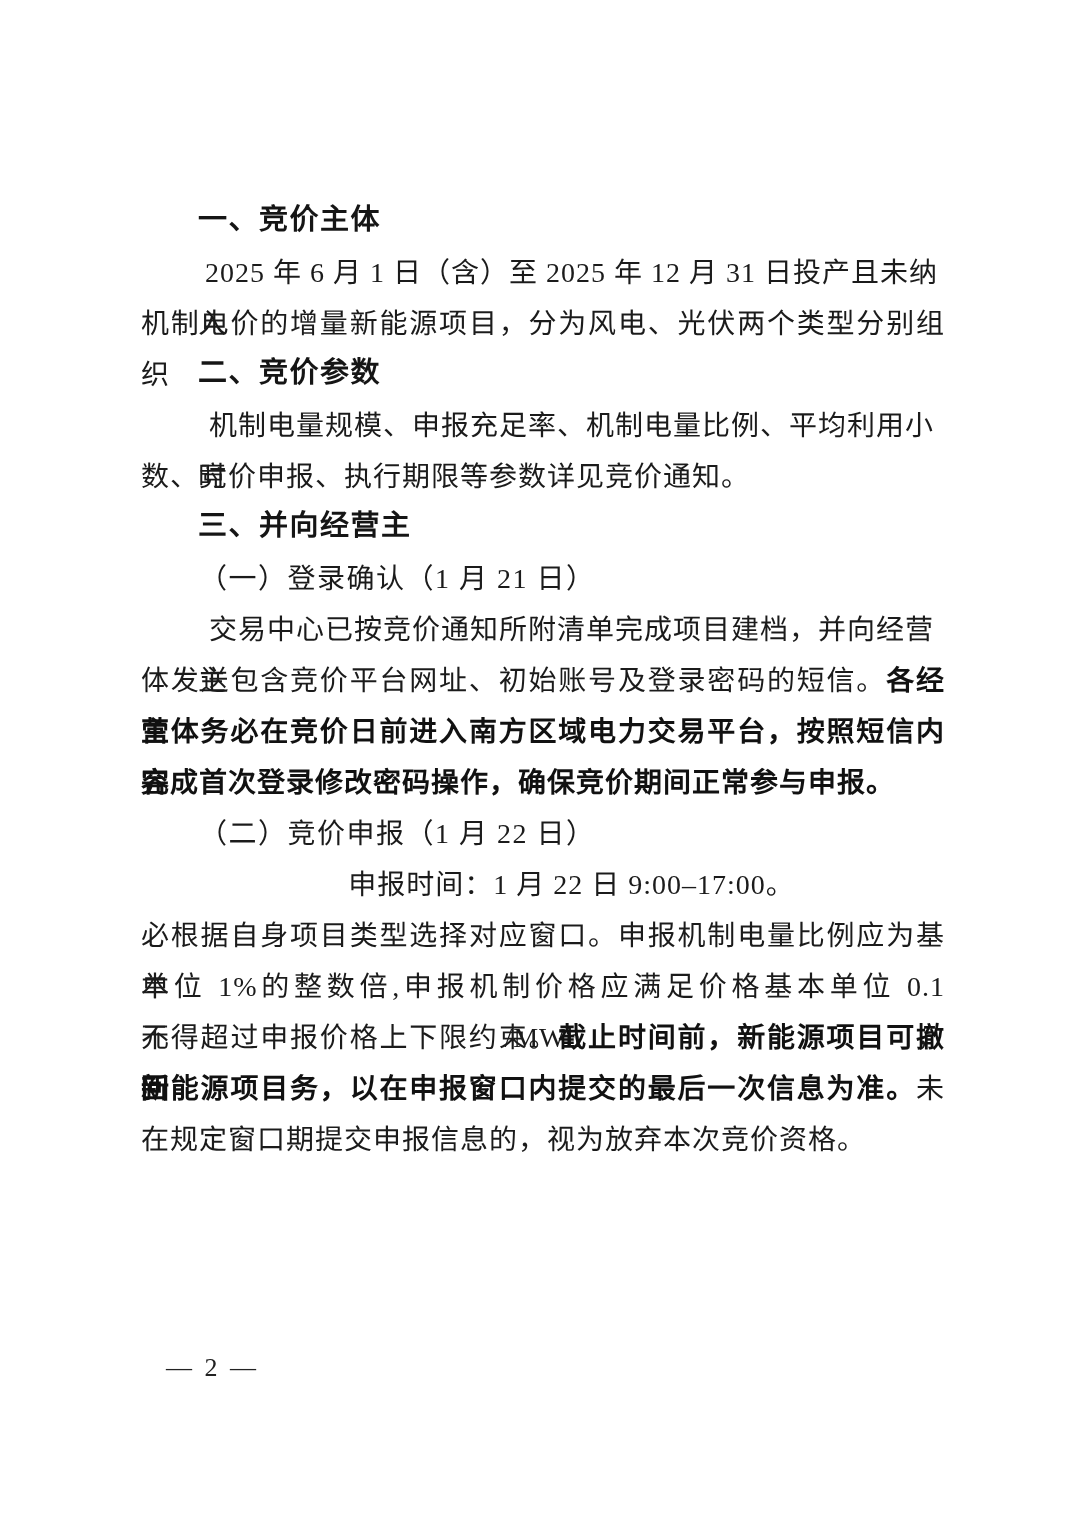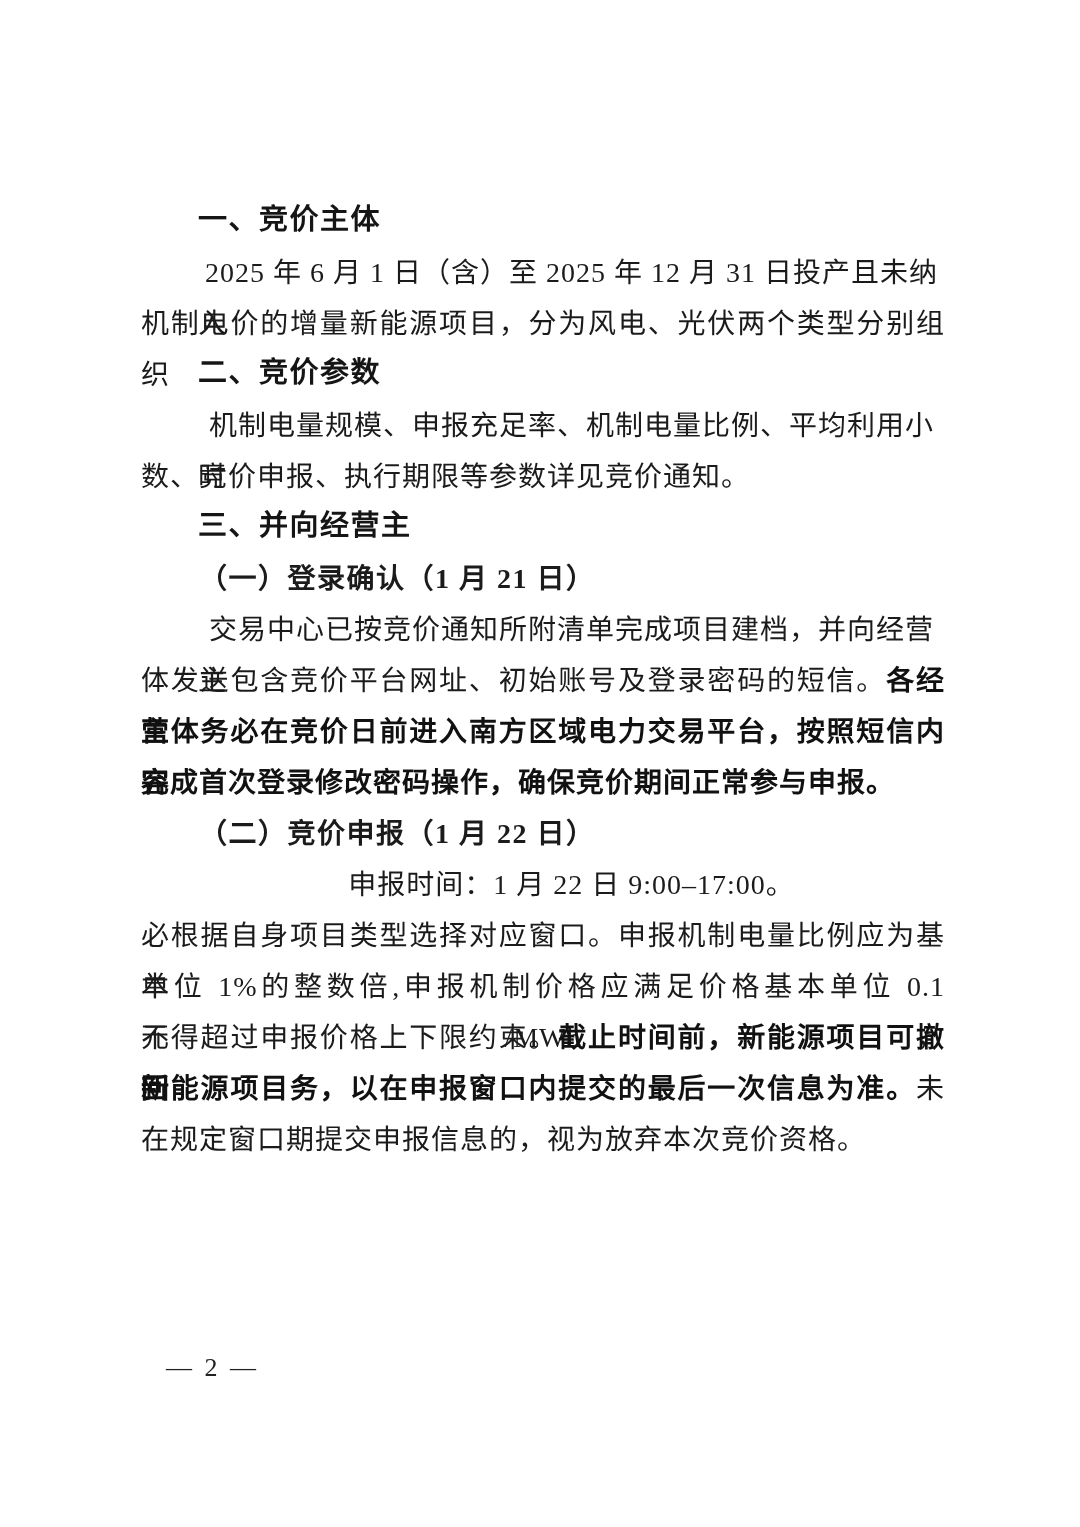--- a/index.html
+++ b/index.html
@@ -32,21 +32,20 @@
     color: #151515;
     white-space: nowrap;
   }
   .subheading {
     height: 51px;
     line-height: 51px;
     font-size: 28px;
     padding-left: 58px;
     letter-spacing: 1.5px;
     white-space: nowrap;
-    font-weight: bold;
   }
   .paragraph { margin: 0; }
   .line {
     height: 51px;
     line-height: 51px;
     font-size: 28px;
     letter-spacing: 1px;
   }
   .line.justify {
     text-align: justify;

